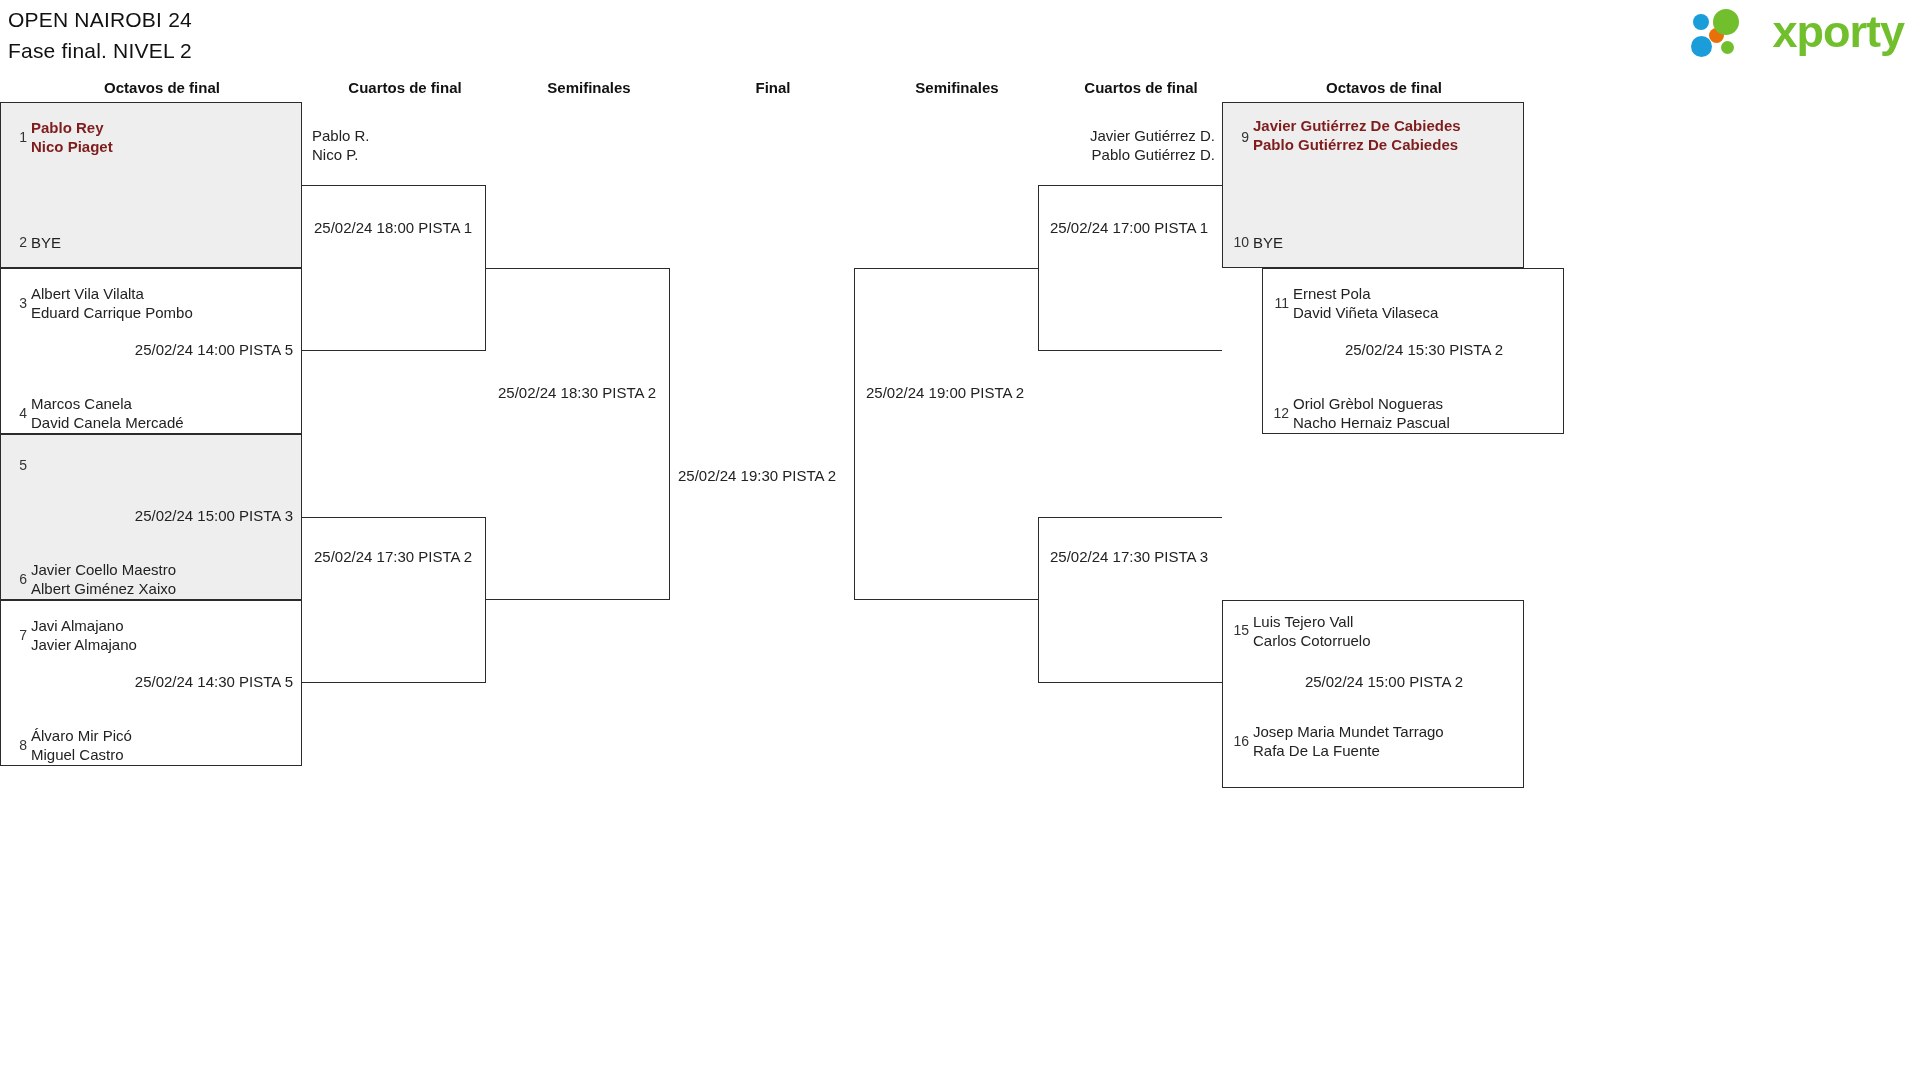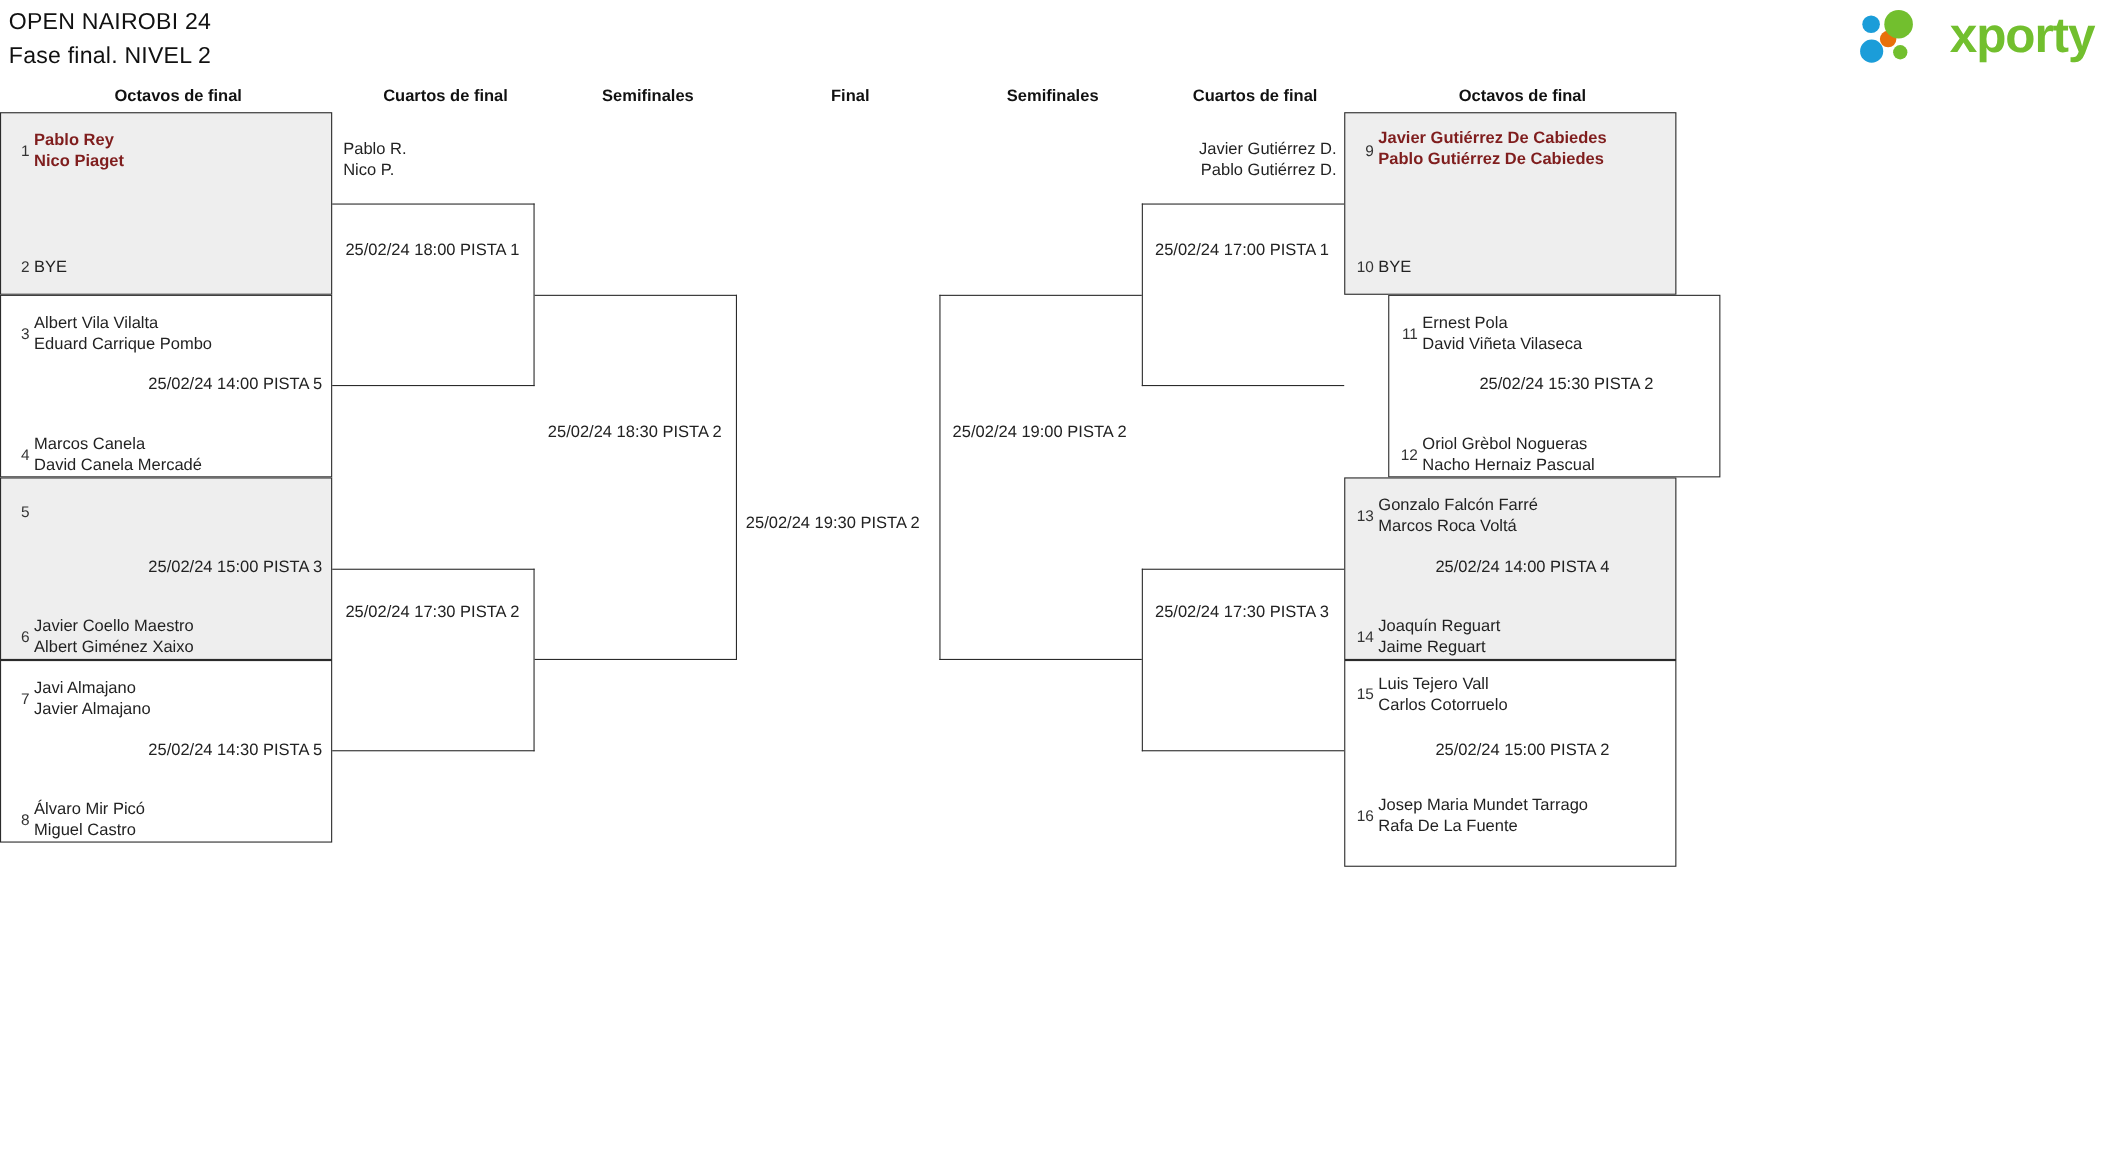--- a/index.html
+++ b/index.html
@@ -190,33 +190,20 @@
       <span class="nm">David Viñeta Vilaseca</span>
     </div>
     <div class="sched" style="left:30px; top:72px; width:262px; text-align:center;">25/02/24 15:30 PISTA 2</div>
     <div class="seed" style="left:0px;  top:136px;">12</div>
     <div class="names" style="left:30px; top:125px;">
       <span class="nm">Oriol Grèbol Nogueras</span>
       <span class="nm">Nacho Hernaiz Pascual</span>
     </div>
   </div>
 
-  <div class="slot shaded" style="left:1222px; top:434px; width:302px; height:166px;">
-    <div class="seed" style="left:0px;  top:26px;">13</div>
-    <div class="names" style="left:30px; top:15px;">
-      <span class="nm">Gonzalo Falcón Farré</span>
-      <span class="nm">Marcos Roca Voltá</span>
-    </div>
-    <div class="sched" style="left:30px; top:72px; width:262px; text-align:center;">25/02/24 14:00 PISTA 4</div>
-    <div class="seed" style="left:0px;  top:136px;">14</div>
-    <div class="names" style="left:30px; top:125px;">
-      <span class="nm">Joaquín Reguart</span>
-      <span class="nm">Jaime Reguart</span>
-    </div>
-  </div>
 
   <div class="slot" style="left:1222px; top:600px; width:302px; height:188px;">
     <div class="seed" style="left:0px;  top:21px;">15</div>
     <div class="names" style="left:30px; top:11px;">
       <span class="nm">Luis Tejero Vall</span>
       <span class="nm">Carlos Cotorruelo</span>
     </div>
     <div class="sched" style="left:30px; top:72px; width:262px; text-align:center;">25/02/24 15:00 PISTA 2</div>
     <div class="seed" style="left:0px;  top:132px;">16</div>
     <div class="names" style="left:30px; top:121px;">

